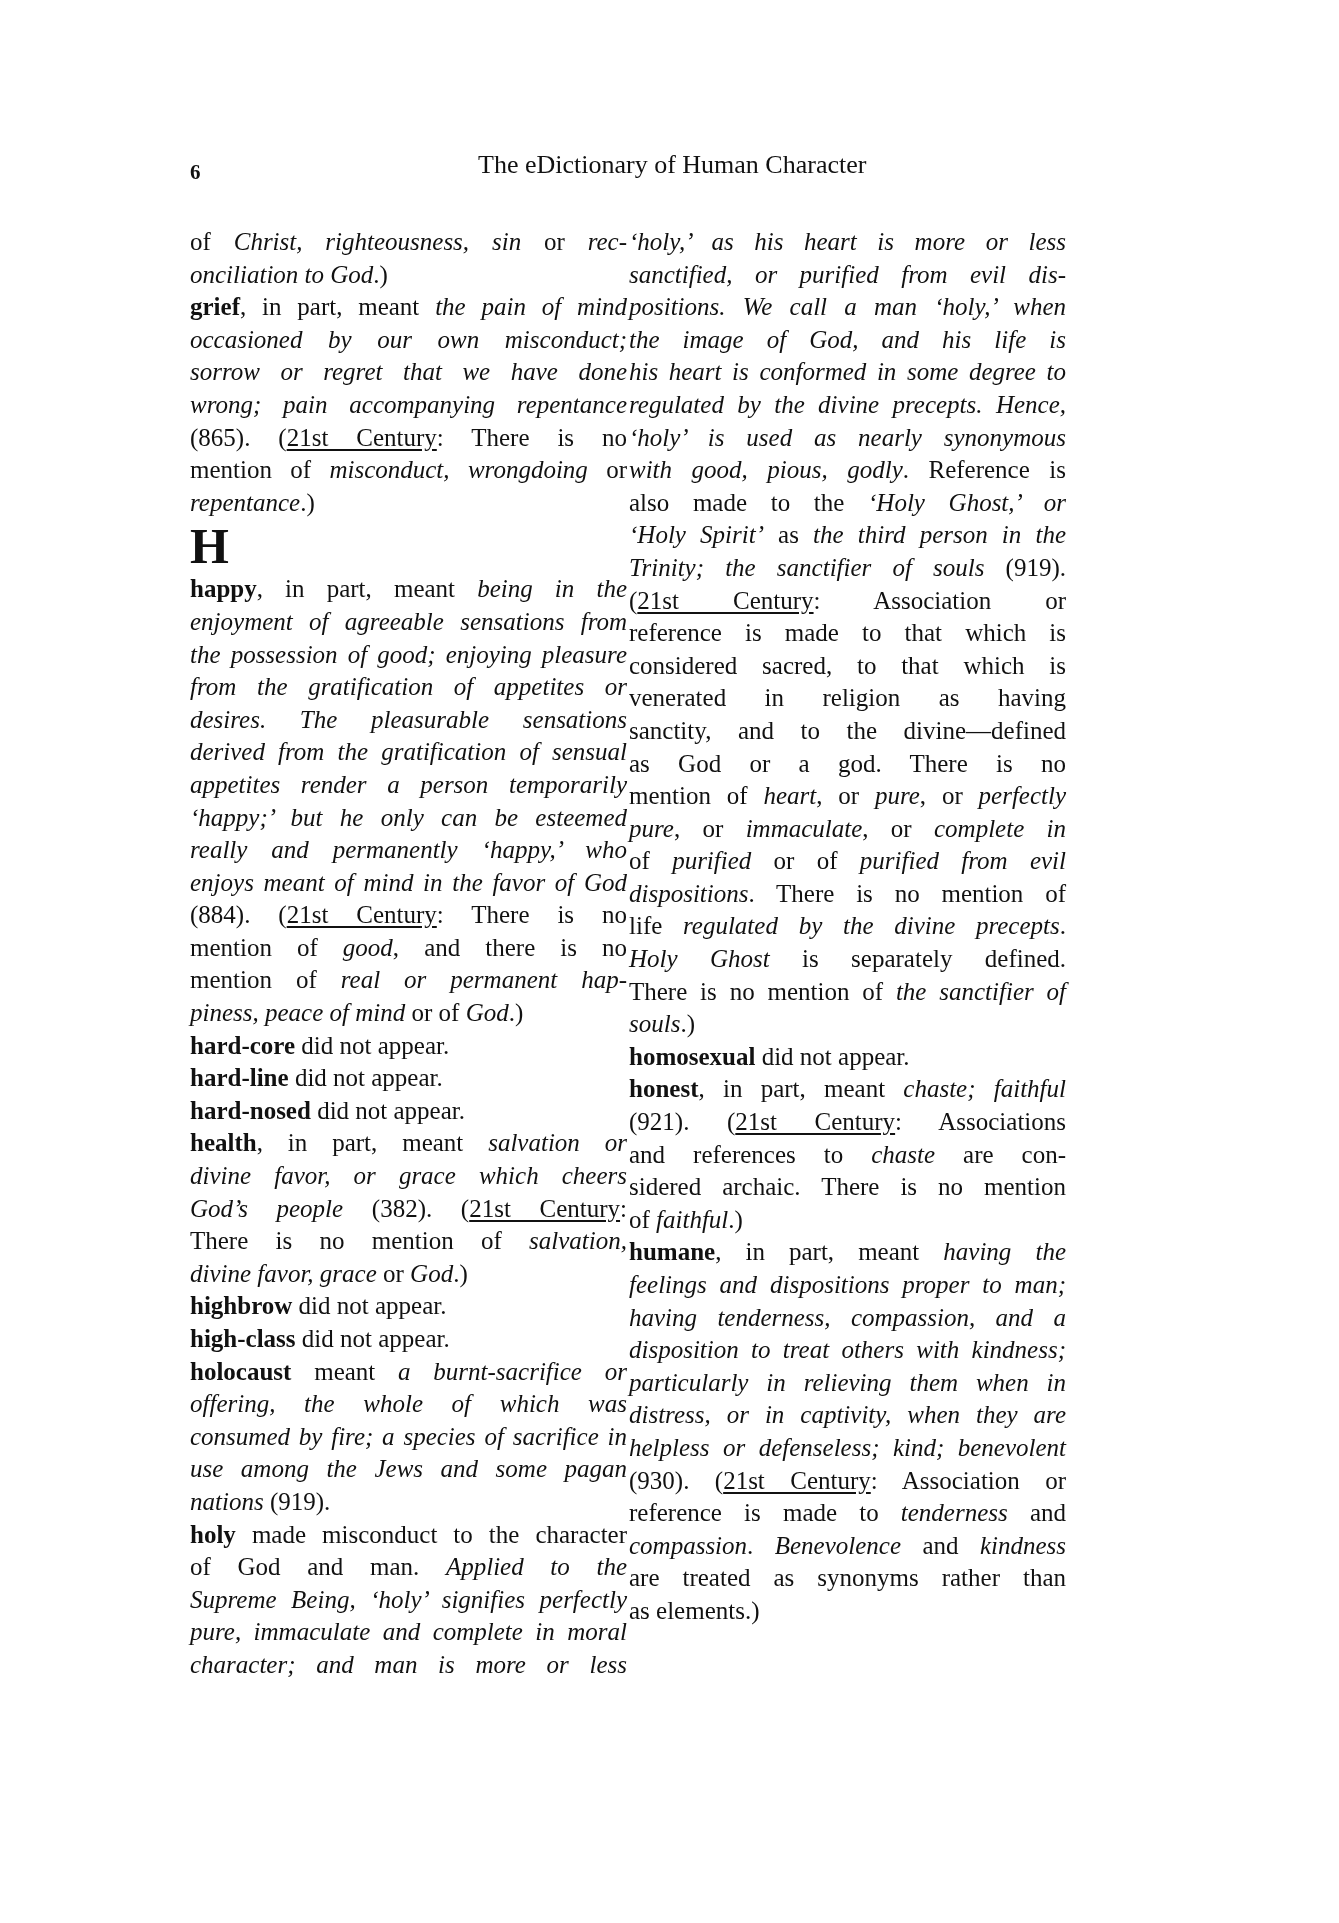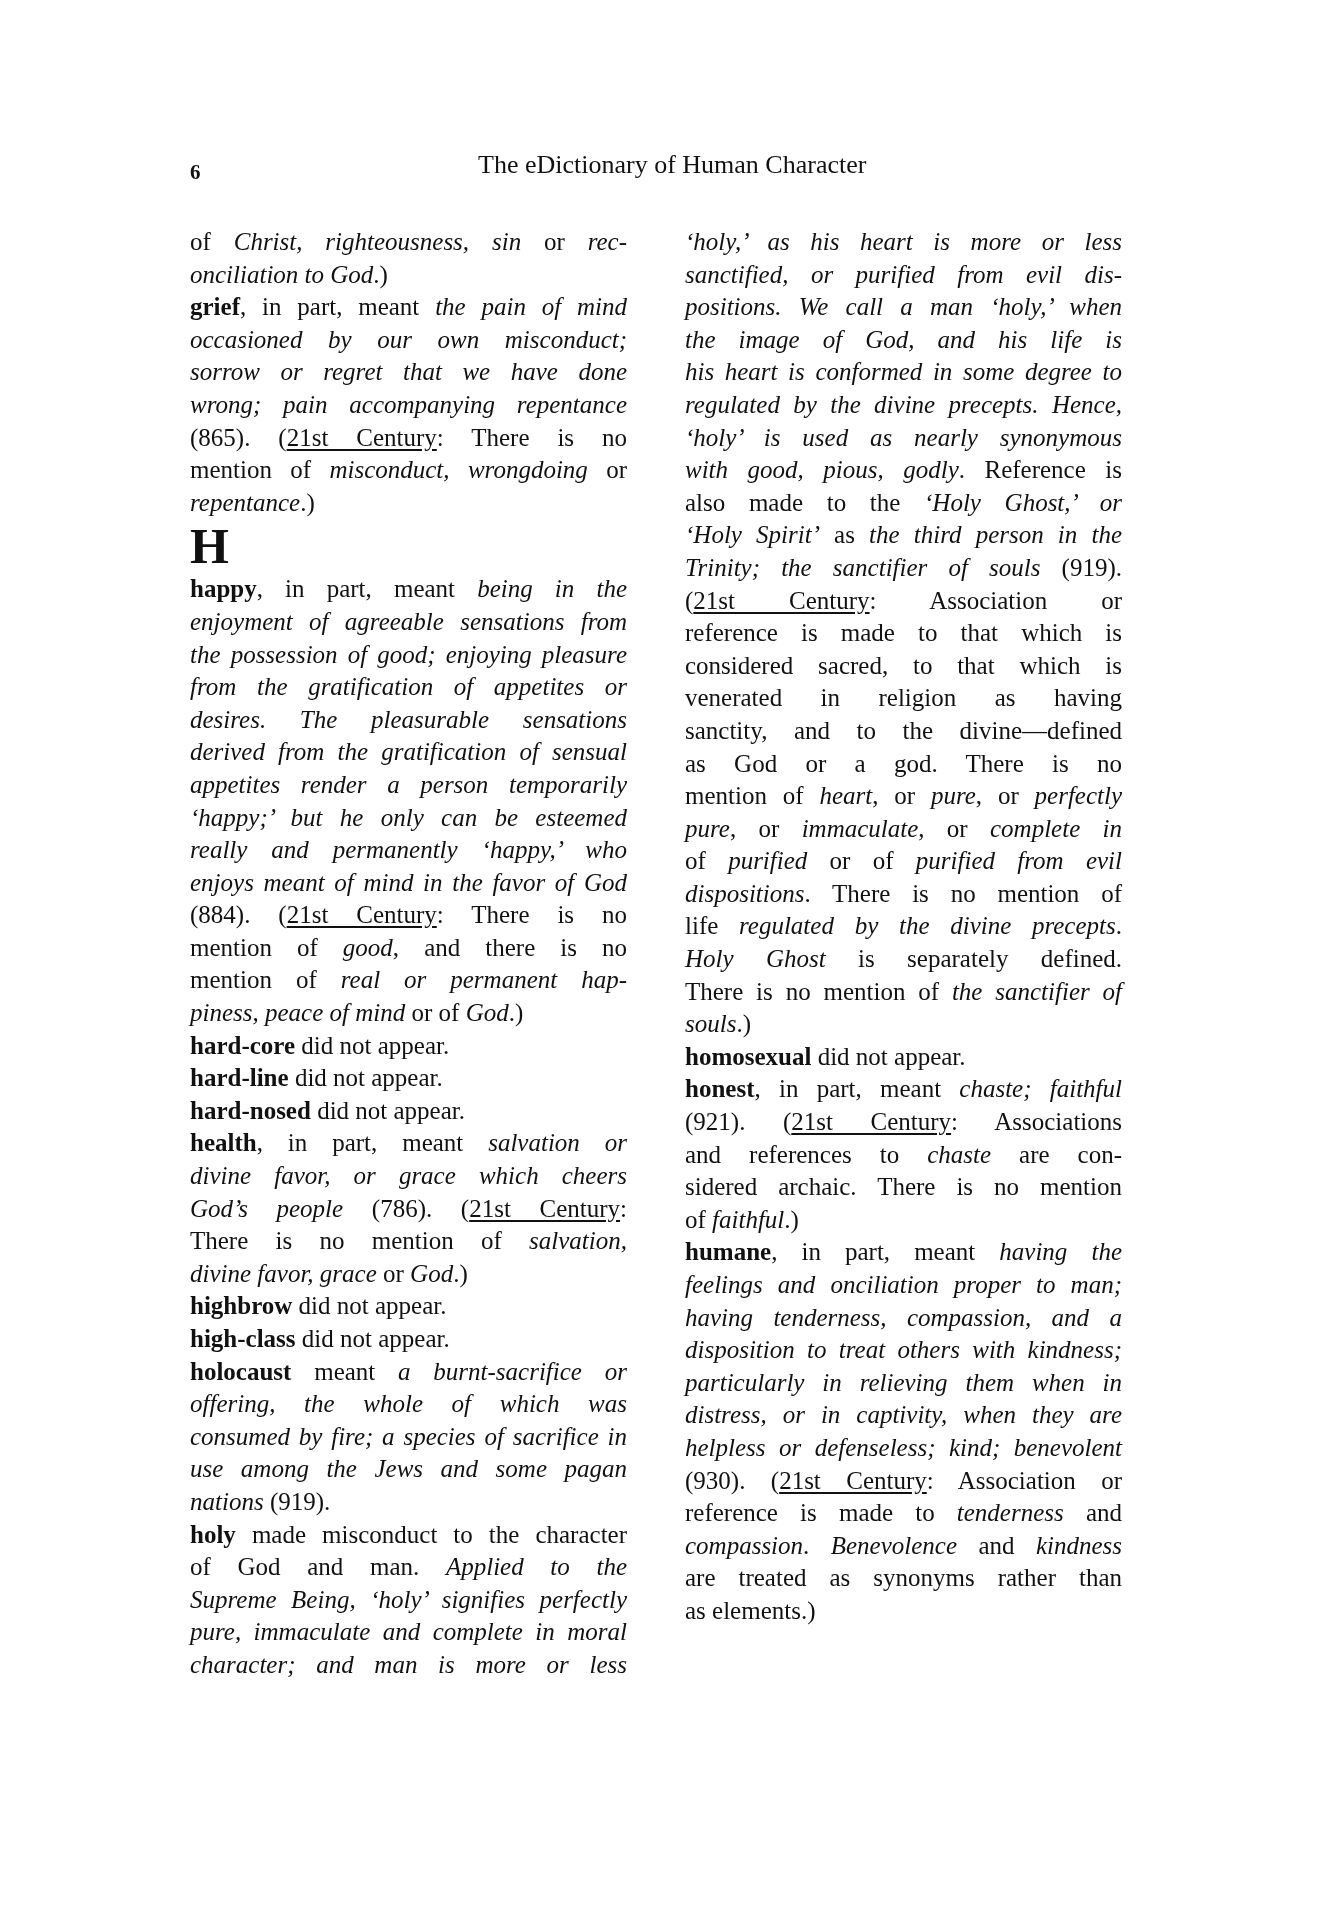--- a/index.html
+++ b/index.html
@@ -2,21 +2,21 @@
 <html><head>
   <meta charset="utf-8">
   <style>
     html, body { margin: 0; padding: 0; background: #ffffff; }
     body { width: 1339px; height: 1923px; position: relative; overflow: hidden;
            font-family: "Liberation Serif", "DejaVu Serif", serif; color: #111111; }
     .page-number { position: absolute; left: 190px; top: 160px; font-size: 21px; font-weight: bold; }
     .running-title { position: absolute; left: 478px; top: 150px; font-size: 26px; font-family: Liberation Serif, serif; }
     .column { position: absolute; top: 226px; width: 437px; }
     .col-left { left: 190px; }
-    .col-right { left: 685px; }
+    .col-right { left: 629px; }
     .line { display: block; height: 32.6px; line-height: 32.6px; font-size: 25px;
             text-align: justify; text-align-last: justify; white-space: nowrap; }
     .line.last { text-align-last: left; }
     .line.letter { height: 54px; line-height: 54px; font-size: 50px; font-weight: bold; text-align-last: left; }
     .line .i { font-style: italic; }
     .line .b { font-weight: bold; }
     .line .u { text-decoration: underline; text-underline-offset: 3px; }
     .line-inner { display: inline-block; width: 100%; white-space: normal; text-align: justify; text-align-last: inherit; }
   </style>
 </head>
@@ -61,21 +61,21 @@
     </div>
     <div>
       <div class="line last"><span class="line-inner"><span class="b">hard-line</span><span> did not appear.</span></span></div>
     </div>
     <div>
       <div class="line last"><span class="line-inner"><span class="b">hard-nosed</span><span> did not appear.</span></span></div>
     </div>
     <div>
       <div class="line"><span class="line-inner"><span class="b">health</span><span>, in part, meant </span><span class="i">salvation or</span></span></div>
       <div class="line"><span class="line-inner"><span class="i">divine favor, or grace which cheers</span></span></div>
-      <div class="line"><span class="line-inner"><span class="i">God’s people</span><span> (786).   (</span><span class="u">21st Century</span><span>:</span></span></div>
+      <div class="line"><span class="line-inner"><span class="i">God’s people</span><span> (382).   (</span><span class="u">21st Century</span><span>:</span></span></div>
       <div class="line"><span class="line-inner"><span>There is no mention of </span><span class="i">salvation,</span></span></div>
       <div class="line last"><span class="line-inner"><span class="i">divine favor, grace</span><span> or </span><span class="i">God</span><span>.)</span></span></div>
     </div>
     <div>
       <div class="line last"><span class="line-inner"><span class="b">highbrow</span><span> did not appear.</span></span></div>
     </div>
     <div>
       <div class="line last"><span class="line-inner"><span class="b">high-class</span><span> did not appear.</span></span></div>
     </div>
     <div>
@@ -126,21 +126,21 @@
     </div>
     <div>
       <div class="line"><span class="line-inner"><span class="b">honest</span><span>, in part, meant </span><span class="i">chaste; faithful</span></span></div>
       <div class="line"><span class="line-inner"><span>(921).  (</span><span class="u">21st Century</span><span>: Associations</span></span></div>
       <div class="line"><span class="line-inner"><span>and references to </span><span class="i">chaste</span><span> are con-</span></span></div>
       <div class="line"><span class="line-inner"><span>sidered archaic. There is no mention</span></span></div>
       <div class="line last"><span class="line-inner"><span>of </span><span class="i">faithful</span><span>.)</span></span></div>
     </div>
     <div>
       <div class="line"><span class="line-inner"><span class="b">humane</span><span>, in part, meant </span><span class="i">having the</span></span></div>
-      <div class="line"><span class="line-inner"><span class="i">feelings and onciliation proper to man;</span></span></div>
+      <div class="line"><span class="line-inner"><span class="i">feelings and dispositions proper to man;</span></span></div>
       <div class="line"><span class="line-inner"><span class="i">having tenderness, compassion, and a</span></span></div>
       <div class="line"><span class="line-inner"><span class="i">disposition to treat others with kindness;</span></span></div>
       <div class="line"><span class="line-inner"><span class="i">particularly in relieving them when in</span></span></div>
       <div class="line"><span class="line-inner"><span class="i">distress, or in captivity, when they are</span></span></div>
       <div class="line"><span class="line-inner"><span class="i">helpless or defenseless; kind; benevolent</span></span></div>
       <div class="line"><span class="line-inner"><span>(930).  (</span><span class="u">21st Century</span><span>: Association or</span></span></div>
       <div class="line"><span class="line-inner"><span>reference is made to </span><span class="i">tenderness</span><span> and</span></span></div>
       <div class="line"><span class="line-inner"><span class="i">compassion</span><span>. </span><span class="i">Benevolence</span><span> and </span><span class="i">kindness</span></span></div>
       <div class="line"><span class="line-inner"><span>are treated as synonyms rather than</span></span></div>
       <div class="line last"><span class="line-inner"><span>as elements.)</span></span></div>

